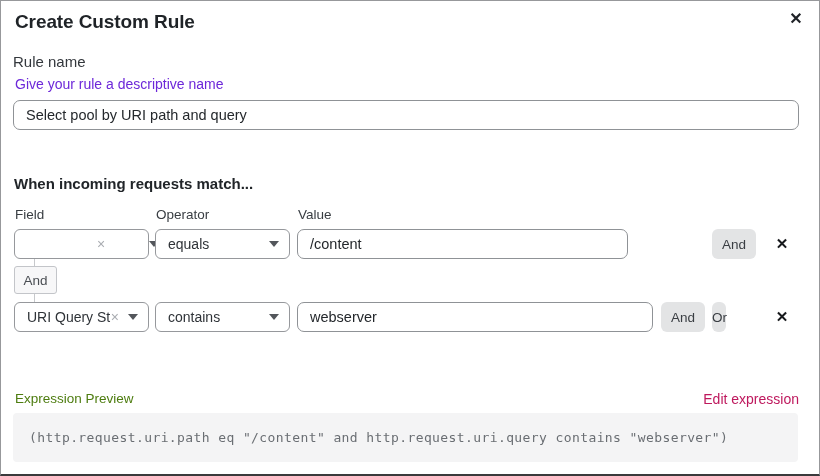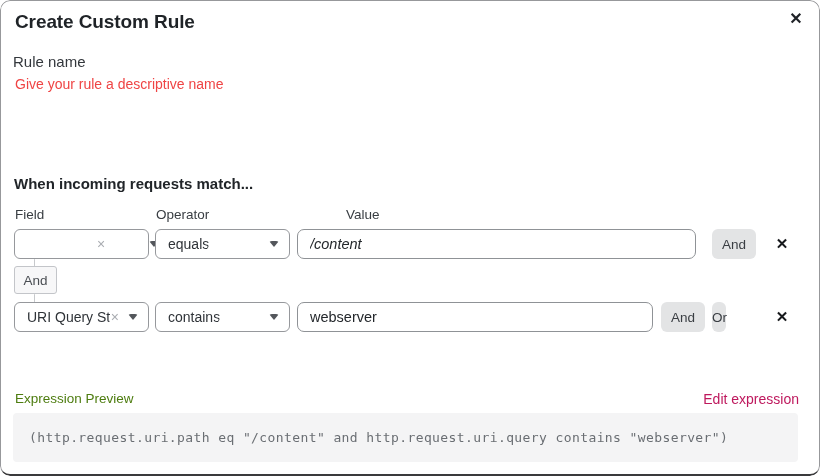--- a/index.html
+++ b/index.html
@@ -1,15 +1,15 @@
 <!DOCTYPE html>
 <html><head>
 <meta charset="utf-8">
 <style>
-  * { box-sizing: border-box; margin: 0; padding: 0; border-radius: 10px; }
+  * { box-sizing: border-box; margin: 0; padding: 0; }
   html, body { width: 820px; height: 476px; }
   body {
     font-family: "Liberation Sans", sans-serif;
     background: #ffffff;
     color: #24282c;
   }
   .dialog {
     position: relative;
     width: 820px;
     height: 476px;
@@ -30,21 +30,21 @@
     font-size: 16px; font-weight: 700; color: #1f2227;
     cursor: pointer; background: none; border: none;
     font-family: "Liberation Sans", sans-serif;
   }
   .rule-label {
     position: absolute; left: 12px; top: 52px;
     font-size: 15px; color: #33373c;
   }
   .rule-helper {
     position: absolute; left: 14px; top: 75px;
-    font-size: 14px; color: #ef4444;
+    font-size: 14px; color: #6d28d9;
   }
   .text-input {
     position: absolute;
     height: 30px;
     border: 1px solid #8f9296;
     border-radius: 7px;
     background: #fff;
     font-family: "Liberation Sans", sans-serif;
     font-size: 14.5px;
     color: #24282c;
@@ -55,21 +55,21 @@
   .section-heading {
     position: absolute; left: 13px; top: 174px;
     font-size: 15px; font-weight: 700; color: #212529;
   }
   .col-label {
     position: absolute; top: 206px;
     font-size: 13.5px; color: #383d42;
   }
   .col-label.field { left: 14px; }
   .col-label.operator { left: 155px; }
-  .col-label.value { left: 297px; margin-left: 48px; }
+  .col-label.value { left: 297px; }
 
   .select {
     position: absolute;
     height: 30px; width: 135px;
     border: 1px solid #96989c;
     border-radius: 6px;
     background: #fff;
     display: flex; align-items: center;
     padding: 0 10px 0 12px;
     font-size: 14px; color: #2f3338;
@@ -83,21 +83,21 @@
   }
   .caret {
     width: 0; height: 0;
     border-left: 5px solid transparent;
     border-right: 5px solid transparent;
     border-top: 6px solid #53565b;
     flex: 0 0 auto;
   }
   .row1 .select.field-sel  { left: 13px;  top: 228px; gap: 35px; }
   .row1 .select.op-sel     { left: 154px; top: 228px; }
-  #row1-value              { left: 296px; top: 228px; width: 399px; font-style: italic; }
+  #row1-value              { left: 296px; top: 228px; width: 331px; }
   .row2 .select.field-sel  { left: 13px;  top: 301px; }
   .row2 .select.op-sel     { left: 154px; top: 301px; }
   #row2-value              { left: 296px; top: 301px; width: 356px; }
 
   .conn-btn {
     position: absolute;
     height: 30px;
     background: #e3e4e5;
     border: none; border-radius: 6px;
     font-family: "Liberation Sans", sans-serif;
@@ -161,20 +161,21 @@
 </head>
 <body>
 
 <div class="dialog">
 
   <div class="title">Create Custom Rule</div>
   <button class="close-btn">✕</button>
 
   <div class="rule-label">Rule name</div>
   <div class="rule-helper">Give your rule a descriptive name</div>
+  <input id="rule-name-input" class="text-input" type="text" value="Select pool by URI path and query" style="">
 
   <div class="section-heading">When incoming requests match...</div>
 
   <div class="col-label field">Field</div>
   <div class="col-label operator">Operator</div>
   <div class="col-label value">Value</div>
 
   <div class="row1">
     <div class="select field-sel">
       <span class="sel-text">URI Path</span>

